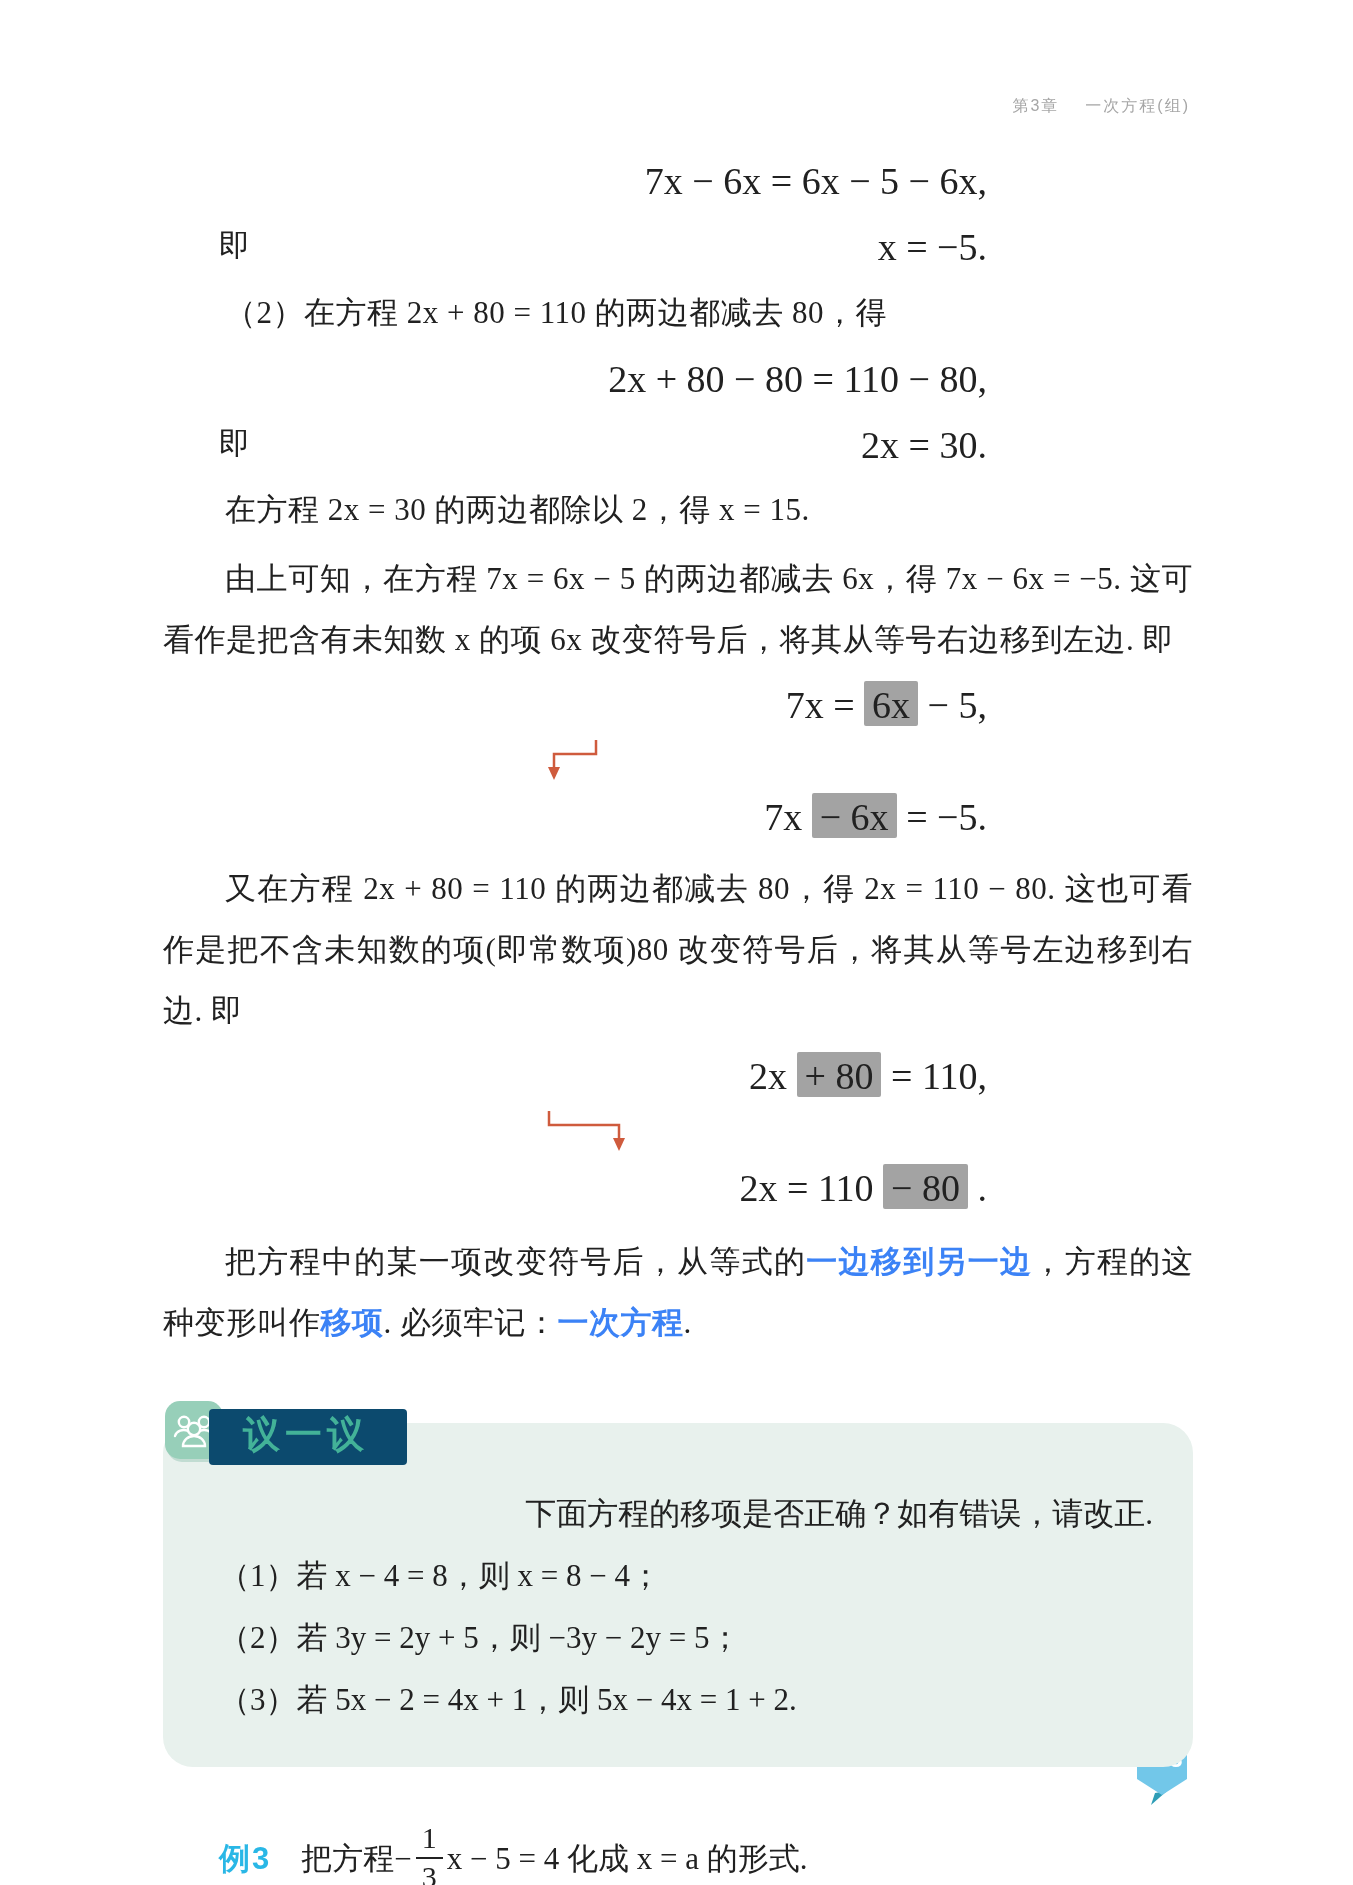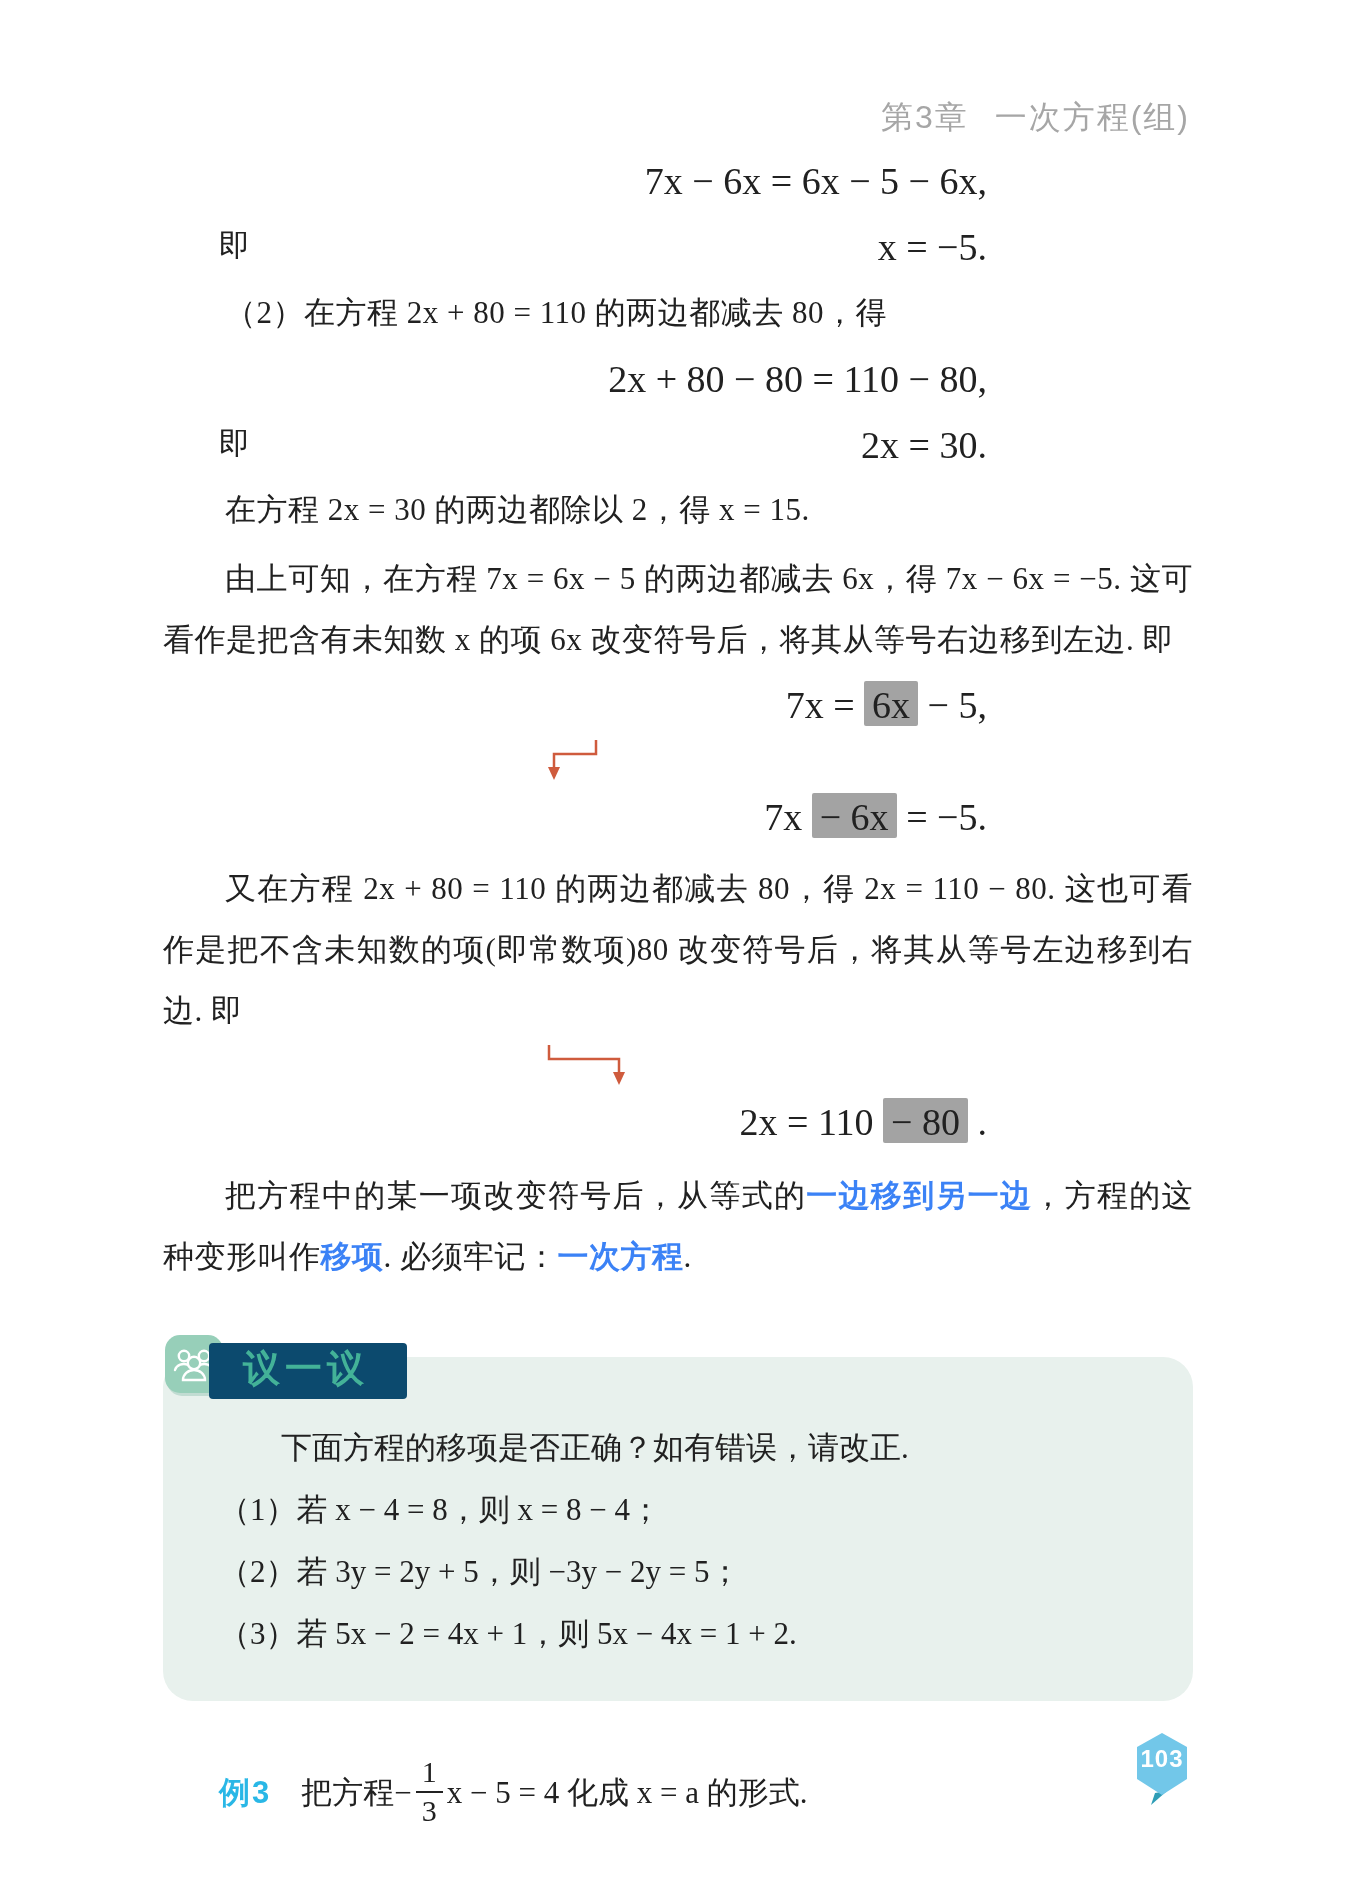--- a/index.html
+++ b/index.html
@@ -8,21 +8,21 @@
     position:relative;
     width:1353px; height:1885px;
     background:#ffffff;
     overflow:hidden;
     font-family:"Liberation Serif","DejaVu Serif",serif;
     color:#212121;
   }
   .running-head {
     position:absolute; top:96px; right:163px;
     font-family:"Liberation Sans","DejaVu Sans",sans-serif;
-    font-size:32px; color:#a6a6a6; letter-spacing:2px;
+    font-size:16px; color:#a6a6a6; letter-spacing:2px;
   }
   .running-head .gap { display:inline-block; width:26px; }
   .content {
     position:absolute; left:163px; top:148px; width:1030px;
     font-size:31px; line-height:64px;
   }
   .eq-row {
     text-align:right; padding-right:206px;
     font-size:38px; line-height:66px;
     white-space:nowrap;
@@ -125,20 +125,21 @@
           <path d="M141,2 V16 H99 V32" fill="none" stroke="#cf5b3d" stroke-width="2.5"></path>
           <path d="M99,42 L93,29 L105,29 Z" fill="#cf5b3d"></path>
         </svg>
       </div>
       <div class="eq-row"><span>7x </span><span class="hl">− 6x</span><span> = −5.</span></div>
     </div>
 
     <div class="para" style="margin-top:8px;">又在方程 2x + 80 = 110 的两边都减去 80，得 2x = 110 − 80. 这也可看作是把不含未知数的项(即常数项)80 改变符号后，将其从等号左边移到右边. 即</div>
 
     <div class="fig">
+      <div class="eq-row"><span>2x </span><span class="hl">+ 80</span><span> = 110,</span></div>
       <div class="arrow-row">
         <svg width="240" height="46">
           <path d="M94,2 V16 H164 V32" fill="none" stroke="#cf5b3d" stroke-width="2.5"></path>
           <path d="M164,42 L158,29 L170,29 Z" fill="#cf5b3d"></path>
         </svg>
       </div>
       <div class="eq-row"><span>2x = 110 </span><span class="hl">− 80</span><span> .</span></div>
     </div>
 
     <div class="para" style="margin-top:10px;">
@@ -155,21 +156,21 @@
               <path d="M3,26 a9,8 0 0 1 13,-5"></path>
               <path d="M41,26 a9,8 0 0 0 -13,-5"></path>
               <circle cx="22" cy="19" r="6.2"></circle>
               <path d="M11,36 a11,10 0 0 1 22,0 Z"></path>
             </g>
           </svg>
         </div>
         <div class="discuss-banner">议一议</div>
       </div>
       <div class="discuss-box">
-        <div class="line" style="text-indent:2em;">下面方程的移项是否正确？如有错误，请改正.</div>
+        <div class="line" style="text-indent:2em;text-align:right;">下面方程的移项是否正确？如有错误，请改正.</div>
         <div class="line">（1）若 x − 4 = 8，则 x = 8 − 4；</div>
         <div class="line">（2）若 3y = 2y + 5，则 −3y − 2y = 5；</div>
         <div class="line">（3）若 5x − 2 = 4x + 1，则 5x − 4x = 1 + 2.</div>
       </div>
     </div>
 
     <div class="example">
       <div class="ex-stem">
         <span class="cyan-label">例3</span>
         <span style="display:inline-flex;align-items:center;">

